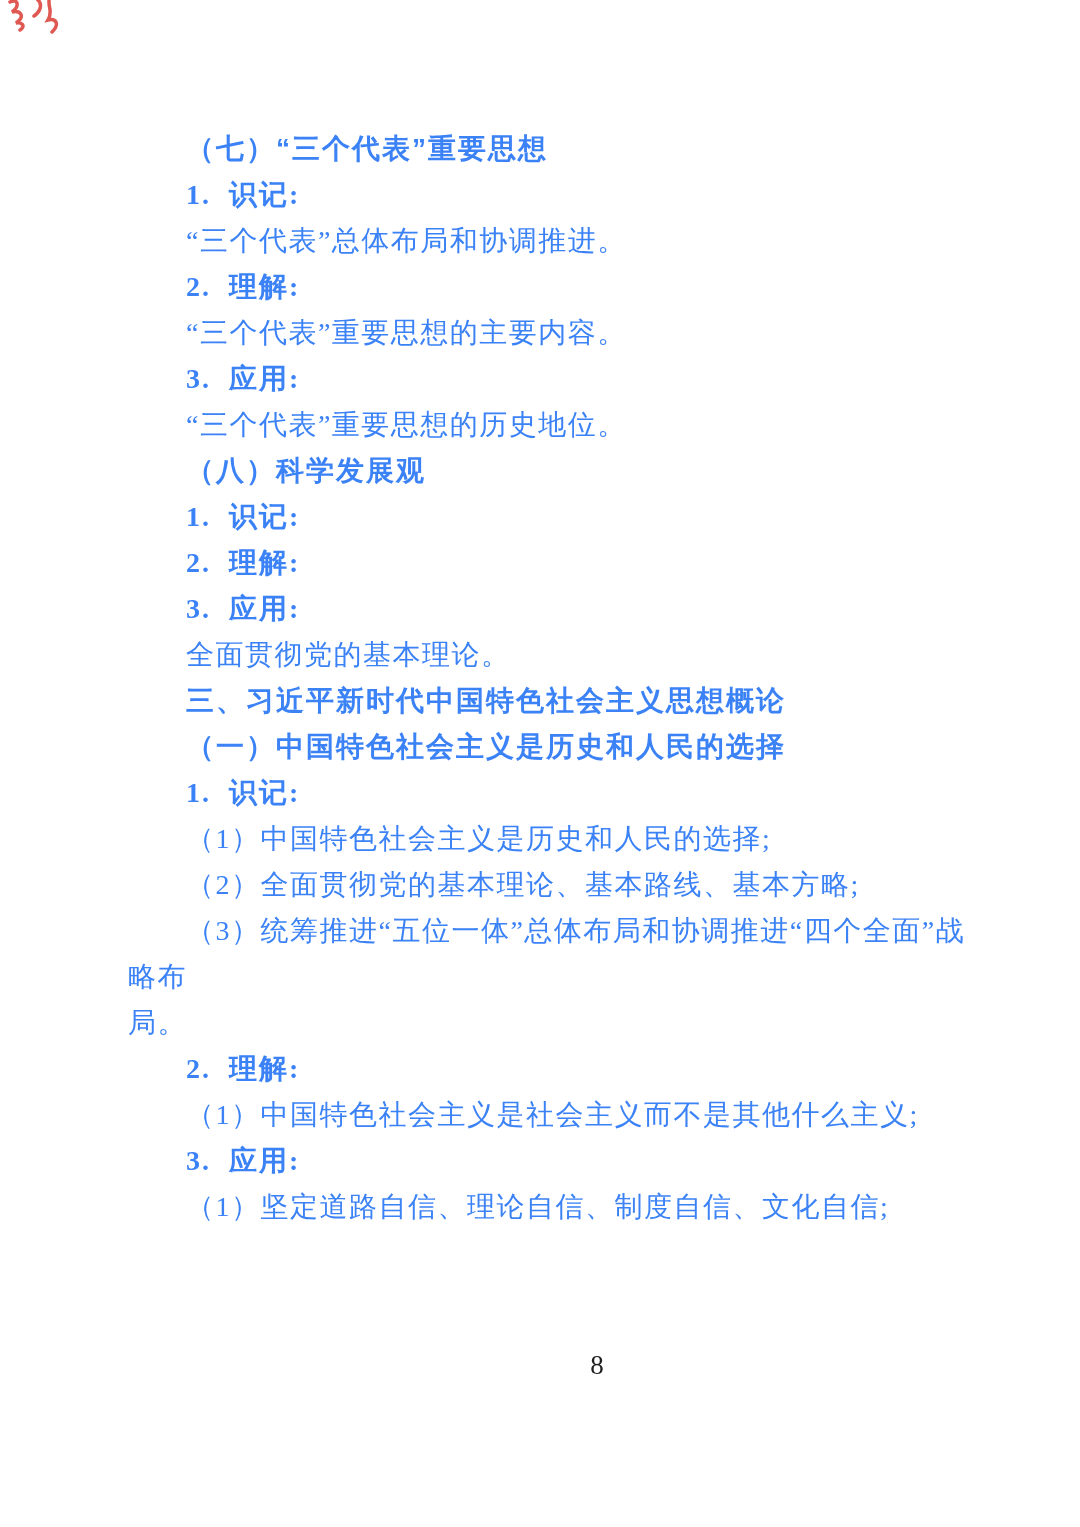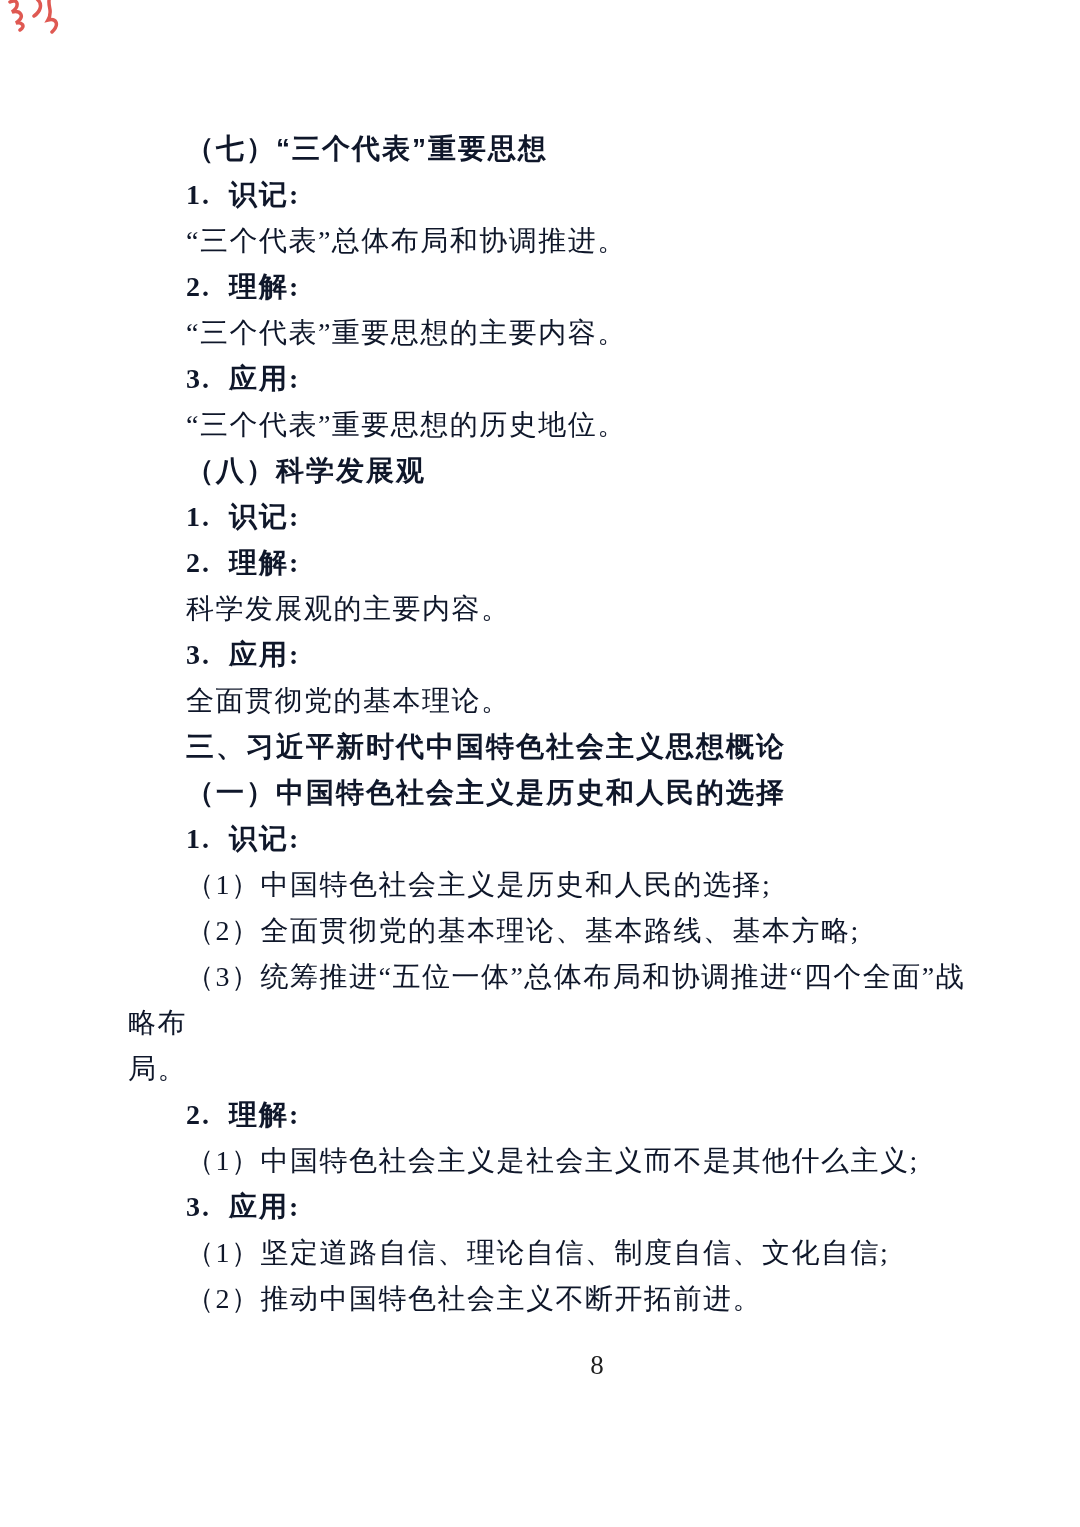--- a/index.html
+++ b/index.html
@@ -62,43 +62,41 @@
 <div class="page">
 
   <svg class="red-marks" viewBox="0 0 62 50" fill="none" xmlns="http://www.w3.org/2000/svg">
     <g stroke="#dd4b44" stroke-width="3.5" stroke-linecap="round" fill="none" opacity="0.92">
       <path d="M4 6 C 12 2, 14 10, 6 16 C 14 14, 20 20, 10 27 C 16 26, 20 30, 14 34"></path>
       <path d="M30 2 C 38 8, 34 16, 28 20"></path>
       <path d="M44 0 C 40 10, 48 14, 42 24 C 50 22, 54 28, 46 36"></path>
     </g>
   </svg>
 
-  <div class="content" id="doc-lines" style="color: #0f172a;">
+  <div class="content" id="doc-lines" style="color: #3b82f6;">
       <div class="line heading">（七）“三个代表”重要思想</div>
       <div class="line subheading">1.  识记:</div>
       <div class="line body">“三个代表”总体布局和协调推进。</div>
       <div class="line subheading">2.  理解:</div>
       <div class="line body">“三个代表”重要思想的主要内容。</div>
       <div class="line subheading">3.  应用:</div>
       <div class="line body">“三个代表”重要思想的历史地位。</div>
       <div class="line heading">（八）科学发展观</div>
       <div class="line subheading">1.  识记:</div>
       <div class="line subheading">2.  理解:</div>
-      <div class="line body">科学发展观的主要内容。</div>
       <div class="line subheading">3.  应用:</div>
       <div class="line body">全面贯彻党的基本理论。</div>
       <div class="line heading">三、习近平新时代中国特色社会主义思想概论</div>
       <div class="line heading">（一）中国特色社会主义是历史和人民的选择</div>
       <div class="line subheading">1.  识记:</div>
       <div class="line body">（1）中国特色社会主义是历史和人民的选择;</div>
       <div class="line body">（2）全面贯彻党的基本理论、基本路线、基本方略;</div>
       <div class="line body">（3）统筹推进“五位一体”总体布局和协调推进“四个全面”战略布</div>
       <div class="line body-wrap">局。</div>
       <div class="line subheading">2.  理解:</div>
       <div class="line body">（1）中国特色社会主义是社会主义而不是其他什么主义;</div>
       <div class="line subheading">3.  应用:</div>
       <div class="line body">（1）坚定道路自信、理论自信、制度自信、文化自信;</div>
-      <div class="line body">（2）推动中国特色社会主义不断开拓前进。</div>
     </div>
 
   <div class="page-num">8</div>
 
 </div>
 
 </body></html>

